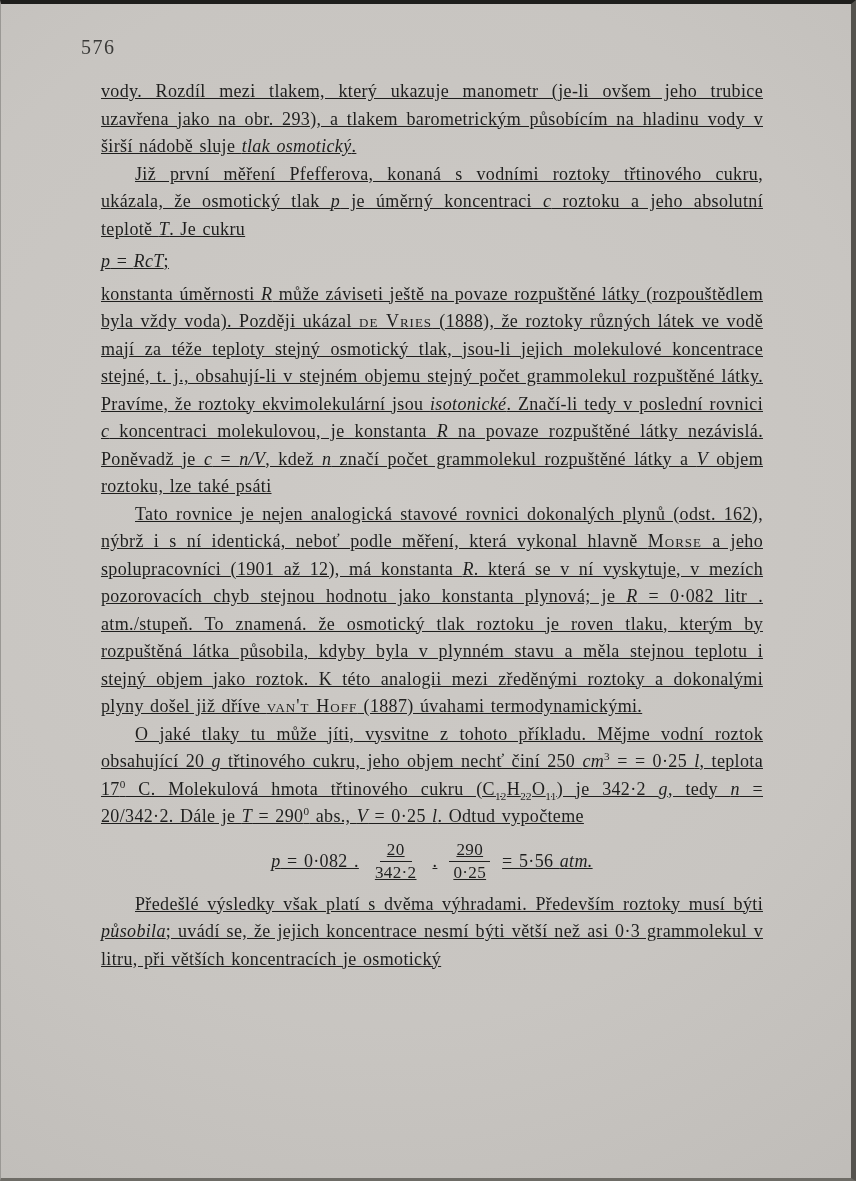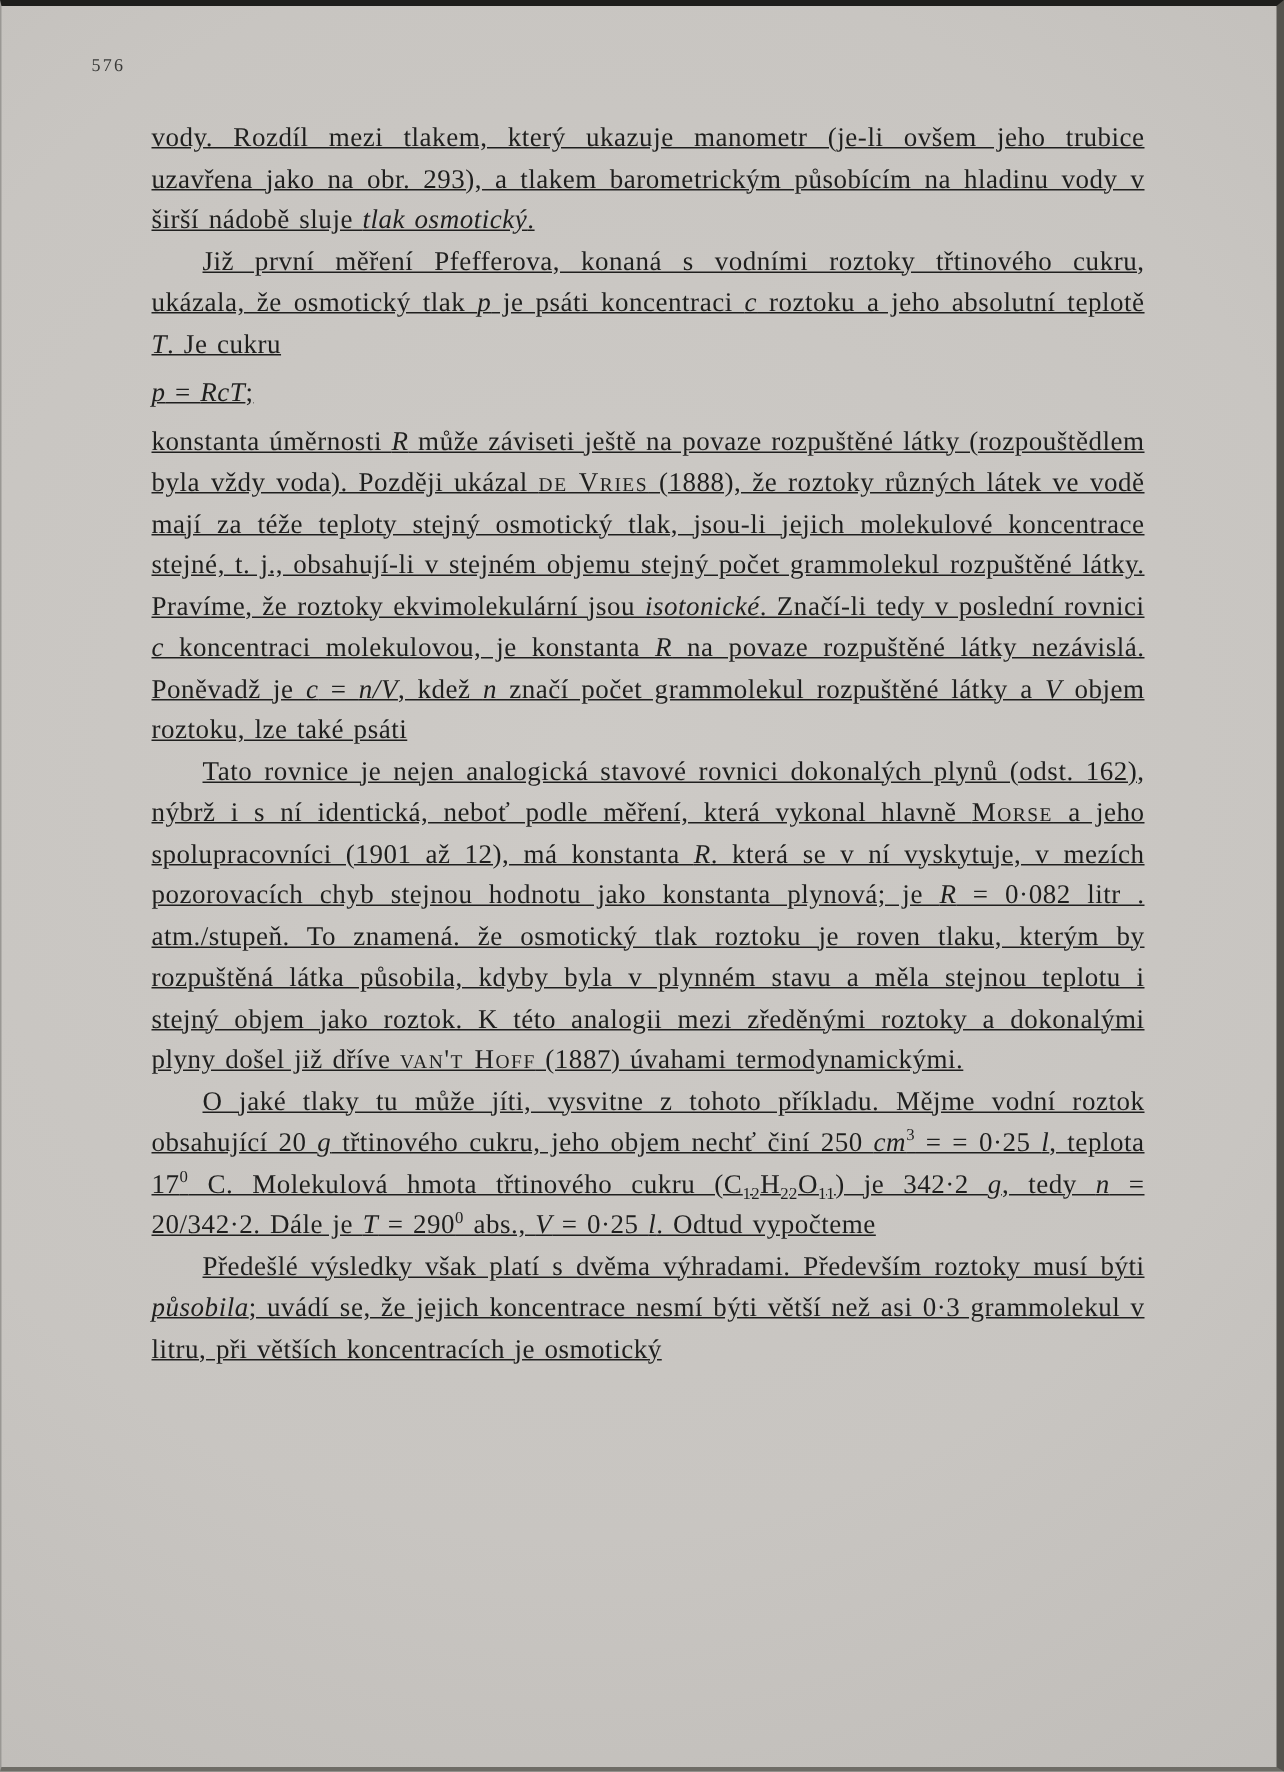--- a/index.html
+++ b/index.html
@@ -17,23 +17,23 @@
     background: radial-gradient(ellipse 120% 90% at 45% 42%,
       #cdcac6 0%, #c8c5c1 50%, #beBBb7 85%, #aba8a4 100%);
     background-color: #c8c5c1;
     border-top: 4px solid #1e1e1c;
     border-right: 5px solid #55534e;
     border-bottom: 3px solid #6e6c66;
     border-left: 1px solid #9a9894;
   }
   .page-number {
     position: absolute;
-    left: 60px;
+    left: 80px;
     top: 32px;
-    font-size: 12px;
+    font-size: 20px;
     letter-spacing: 1.5px;
     color: #3a3a38;
   }
   .text-block {
     position: absolute;
     left: 100px;
     top: 74px;
     width: 662px;
     color: #1f1f1e;
     font-size: 18px;
@@ -76,29 +76,42 @@
 </head>
 <body>
 
 <div class="scan">
   <div class="page-number">576</div>
 
   <div class="text-block">
 
     <p class="para"><span>vody. Rozdíl mezi tlakem, který ukazuje manometr (je-li ovšem jeho trubice uzavřena jako na obr. 293), a tlakem barometrickým působícím na hladinu vody v širší nádobě sluje </span><span class="i">tlak osmotický</span><span>.</span></p>
 
-    <p class="para indent"><span>Již první měření Pfefferova, konaná s vodními roztoky třtinového cukru, ukázala, že osmotický tlak </span><span class="i">p</span><span> je psáti koncentraci </span><span class="i">c</span><span> roztoku a jeho absolutní teplotě </span><span class="i">T</span><span>. Je cukru</span></p>
+    <p class="para indent"><span>Již první měření Pfefferova, konaná s vodními roztoky třtinového cukru, ukázala, že osmotický tlak </span><span class="i">p</span><span> je úměrný koncentraci </span><span class="i">c</span><span> roztoku a jeho absolutní teplotě </span><span class="i">T</span><span>. Je cukru</span></p>
 
     <div class="equation"><span class="i">p</span><span> = </span><span class="i">RcT</span><span>;</span></div>
 
     <p class="para"><span>konstanta úměrnosti </span><span class="i">R</span><span> může záviseti ještě na povaze rozpuštěné látky (rozpouštědlem byla vždy voda). Později ukázal </span><span class="sc">de Vries</span><span> (1888), že roztoky různých látek ve vodě mají za téže teploty stejný osmotický tlak, jsou-li jejich molekulové koncentrace stejné, t. j., obsahují-li v stejném objemu stejný počet grammolekul rozpuštěné látky. Pravíme, že roztoky ekvimolekulární jsou </span><span class="i">isotonické</span><span>. Značí-li tedy v poslední rovnici </span><span class="i">c</span><span> koncentraci molekulovou, je konstanta </span><span class="i">R</span><span> na povaze rozpuštěné látky nezávislá. Poněvadž je </span><span class="i">c</span><span> = </span><span class="i">n/V</span><span>, kdež </span><span class="i">n</span><span> značí počet grammolekul rozpuštěné látky a </span><span class="i">V</span><span> objem roztoku, lze také psáti</span></p>
 
 
     <p class="para indent"><span>Tato rovnice je nejen analogická stavové rovnici dokonalých plynů (odst. 162), nýbrž i s ní identická, neboť podle měření, která vykonal hlavně </span><span class="sc">Morse</span><span> a jeho spolupracovníci (1901 až 12), má konstanta </span><span class="i">R</span><span>. která se v ní vyskytuje, v mezích pozorovacích chyb stejnou hodnotu jako konstanta plynová; je </span><span class="i">R</span><span> = 0·082 litr . atm./stupeň. To znamená. že osmotický tlak roztoku je roven tlaku, kterým by rozpuštěná látka působila, kdyby byla v plynném stavu a měla stejnou teplotu i stejný objem jako roztok. K této analogii mezi zředěnými roztoky a dokonalými plyny došel již dříve </span><span class="sc">van't Hoff</span><span> (1887) úvahami termodynamickými.</span></p>
 
     <p class="para indent"><span>O jaké tlaky tu může jíti, vysvitne z tohoto příkladu. Mějme vodní roztok obsahující 20 </span><span class="i">g</span><span> třtinového cukru, jeho objem nechť činí 250 </span><span class="i">cm</span><span class="sup">3</span><span> = = 0·25 </span><span class="i">l</span><span>, teplota 17</span><span class="sup">0</span><span> C. Molekulová hmota třtinového cukru (C</span><span class="sub">12</span><span>H</span><span class="sub">22</span><span>O</span><span class="sub">11</span><span>) je 342·2 </span><span class="i">g</span><span>, tedy </span><span class="i">n</span><span> = 20/342·2. Dále je </span><span class="i">T</span><span> = 290</span><span class="sup">0</span><span> abs., </span><span class="i">V</span><span> = 0·25 </span><span class="i">l</span><span>. Odtud vypočteme</span></p>
 
+    <div class="equation eq-frac">
+      <span class="eqpart"><span class="i">p</span><span> = 0·082 .</span></span>
+      <span class="frac">
+        <span class="num">20</span>
+        <span class="den">342·2</span>
+      </span>
+      <span class="eqpart">.</span>
+      <span class="frac">
+        <span class="num">290</span>
+        <span class="den">0·25</span>
+      </span>
+      <span class="eqpart"><span>= 5·56 </span><span class="i">atm.</span></span>
+    </div>
 
 
     <p class="para indent"><span>Předešlé výsledky však platí s dvěma výhradami. Především roztoky musí býti </span><span class="i">působila</span><span>; uvádí se, že jejich koncentrace nesmí býti větší než asi 0·3 grammolekul v litru, při větších koncentracích je osmotický</span></p>
 
   </div>
 </div>
 
 </body></html>

